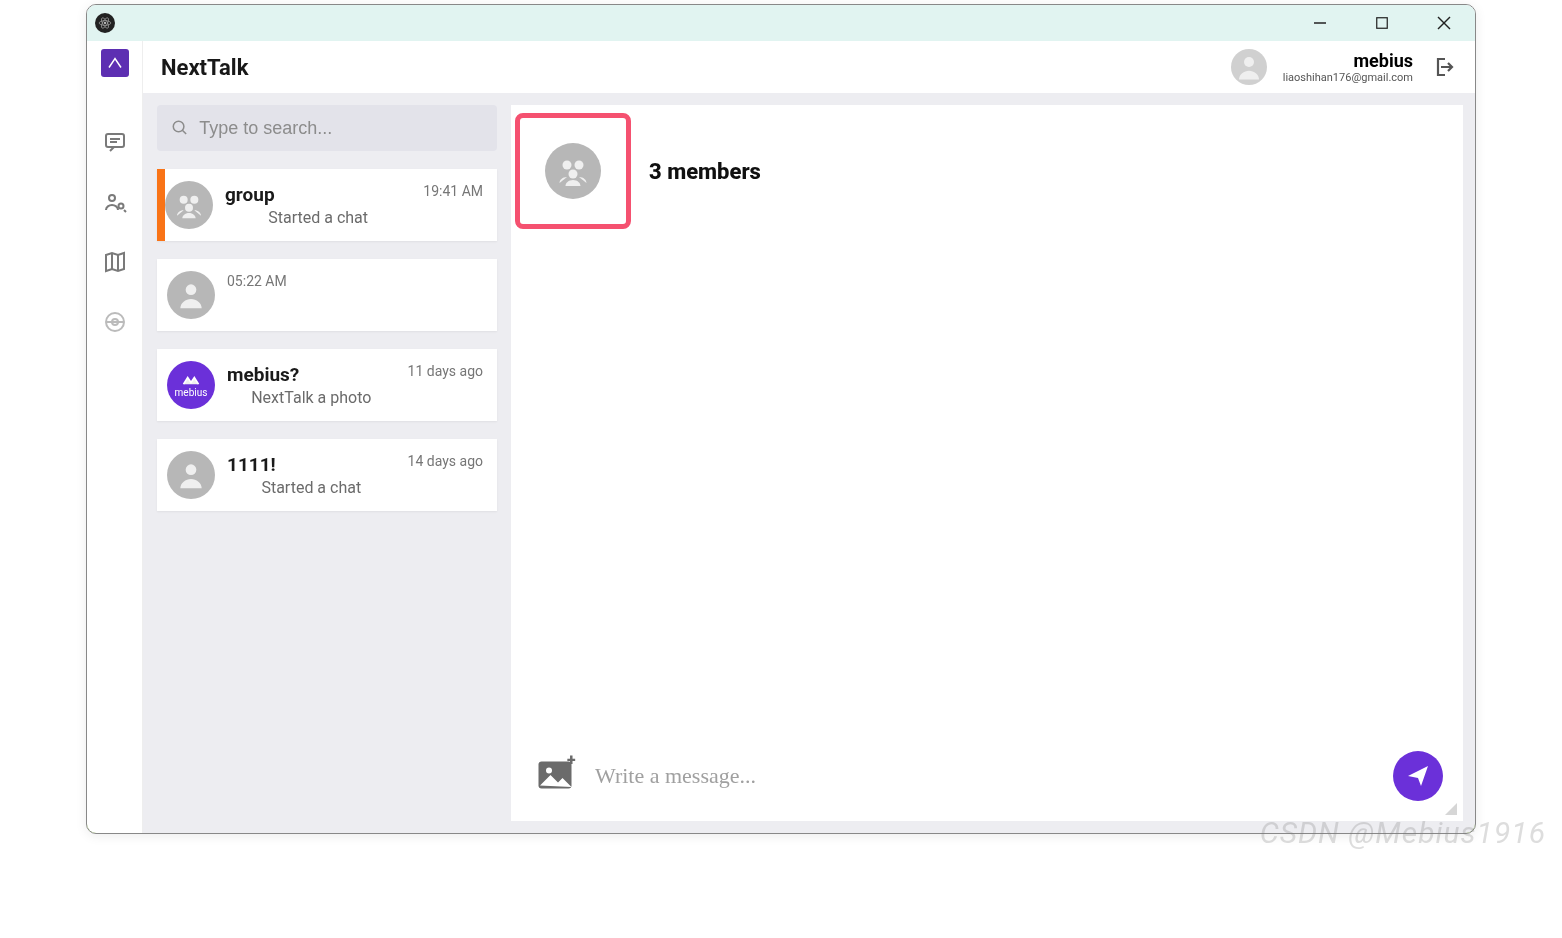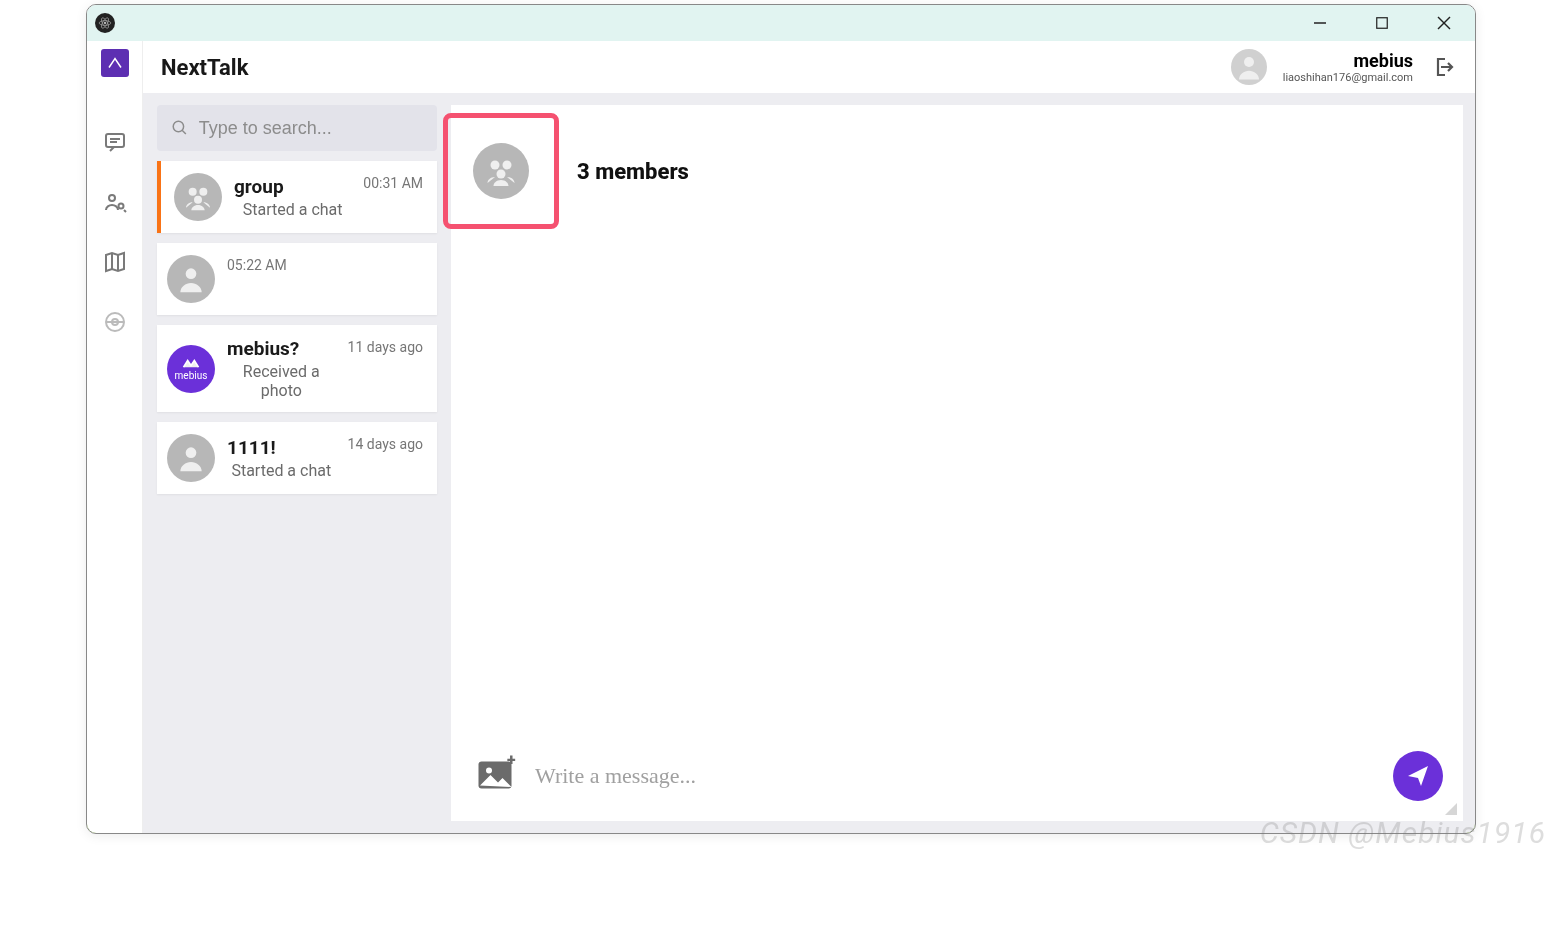--- a/index.html
+++ b/index.html
@@ -76,56 +76,56 @@
   .user-col { text-align:right; }
   .user-name { font-weight:700; font-size:18px; }
   .user-email { font-size:11px; color:#555; }
   .logout { width:28px; height:28px; display:flex; align-items:center; justify-content:center; cursor:pointer; }
   .logout svg { stroke:#555; stroke-width:2.2; fill:none; }
 
   
   .content { flex:1; display:flex; background:#ededf1; }
   
   .chatlist {
-    width: 308px; padding: 12px 0; display:flex; flex-direction:column; gap:10px;
+    width: 368px; padding: 12px 0; display:flex; flex-direction:column; gap:18px;
   }
   .searchbox {
     margin: 0 14px; height:46px; background:#e3e3ea; border-radius:4px;
     display:flex; align-items:center; padding:0 14px; gap:10px;
   }
   .searchbox svg { stroke:#8c8c8c; stroke-width:2; fill:none; }
   .searchbox input {
     border:none; background:transparent; outline:none; font-size:18px; color:#777;
     width:100%;
   }
   .searchbox input::placeholder { color:#8c8c8c; }
   .chat-item {
     margin: 0 14px; background:#fff; box-shadow:0 1px 2px rgba(0,0,0,.06);
     padding:12px 14px 12px 10px; display:flex; align-items:center; gap:12px;
     cursor:pointer; position:relative;
   }
-  .chat-item.active { border-left:4px solid #f97316; padding-left:13px; }
+  .chat-item.active { border-left:8px solid #f97316; padding-left:0; }
   .chat-av {
     width:48px; height:48px; border-radius:50%; background:#b7b7b7;
     display:flex; align-items:center; justify-content:center; flex-shrink:0;
   }
   .chat-av svg { fill:#efefef; }
   .chat-av.purple { background:#6b30d9; flex-direction:column; }
   .chat-av.purple .mtn { color:#fff; font-size:10px;}
   .chat-body { flex:1; min-width:0; }
   .chat-title { font-weight:700; font-size:19px; color:#1a1a1a; }
   .chat-sub { font-size:16px; color:#6b6b6b; margin-top:2px;text-align:center; }
   .chat-time { font-size:14px; color:#767676; align-self:flex-start; margin-top:2px;}
 
   
   .conv {
     flex:1; margin:12px 12px 12px 0; background:#fff; display:flex; flex-direction:column;
     position:relative;
   }
-  .conv-header { display:flex; align-items:center; gap:18px; padding:8px 8px 12px 0; }
+  .conv-header { display:flex; align-items:center; gap:18px; padding:8px 8px 12px 12px; }
   .conv-av-wrap {
     width:116px; height:116px; border:5px solid #f55170; border-radius:8px;
     display:flex; align-items:center; justify-content:center; margin-left:-8px;
   }
   .conv-av {
     width:56px; height:56px; border-radius:50%; background:#b7b7b7;
     display:flex; align-items:center; justify-content:center;
   }
   .conv-title { font-size:22px; font-weight:800; color:#101010; }
   .conv-body { flex:1; }
@@ -283,21 +283,21 @@
                   <circle cx="8" cy="8" r="3"></circle>
                   <circle cx="16" cy="8" r="3"></circle>
                   <circle cx="12" cy="14" r="3"></circle>
                   <path d="M3 20c0-2 2-4 5-4M21 20c0-2-2-4-5-4M7 22c0-2 2-4 5-4s5 2 5 4"></path>
                 </svg>
             </div>
             <div class="chat-body">
               <div class="chat-title">group</div>
               <div class="chat-sub">Started a chat</div>
             </div>
-            <div class="chat-time">00:31 AM</div>
+            <div class="chat-time">19:41 AM</div>
           </div>
 
           <div class="chat-item">
             <div class="chat-av">
               <svg width="32" height="32" viewBox="0 0 24 24">
                   <circle cx="12" cy="8" r="4"></circle>
                   <path d="M4 22c0-4 4-7 8-7s8 3 8 7z"></path>
                 </svg>
             </div>
             <div class="chat-time">05:22 AM</div>
@@ -305,21 +305,21 @@
 
           <div class="chat-item">
             <div class="chat-av purple">
               <svg width="20" height="14" viewBox="0 0 24 14" stroke="#fff" fill="none" stroke-width="2">
                   <path d="M3 12 L8 4 L12 10 L16 4 L21 12"></path>
                 </svg>
               <span class="mtn">mebius</span>
             </div>
             <div class="chat-body">
               <div class="chat-title">mebius?</div>
-              <div class="chat-sub">Received a photo</div>
+              <div class="chat-sub">NextTalk a photo</div>
             </div>
             <div class="chat-time">11 days ago</div>
           </div>
 
           <div class="chat-item">
             <div class="chat-av">
               <svg width="32" height="32" viewBox="0 0 24 24">
                   <circle cx="12" cy="8" r="4"></circle>
                   <path d="M4 22c0-4 4-7 8-7s8 3 8 7z"></path>
                 </svg>

